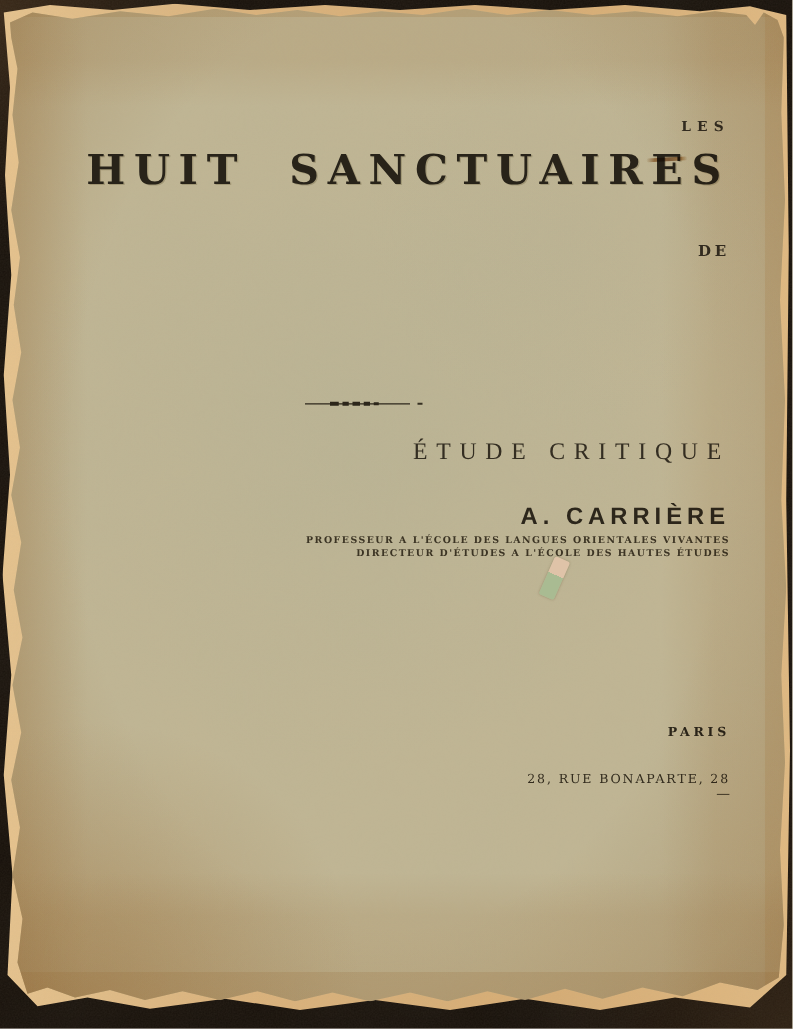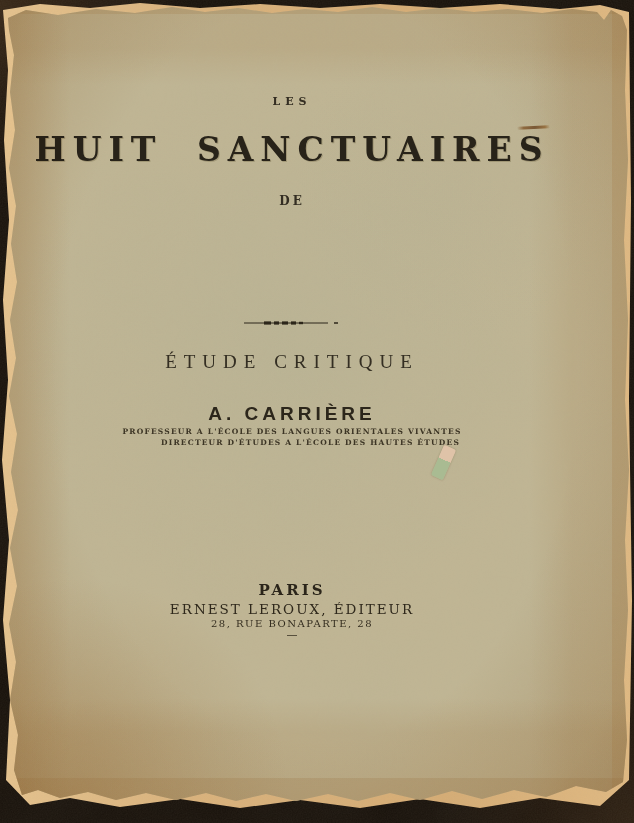--- a/index.html
+++ b/index.html
@@ -38,35 +38,35 @@
     background:linear-gradient(to bottom,#dfc3a8 0 42%,#a9bb92 42% 100%);
     box-shadow:0 0 2px rgba(90,70,40,.4);
   }
   .scratch{
     position:absolute;left:517px;top:126px;width:33px;height:3px;border-radius:2px;
     transform:rotate(-3deg);opacity:.7;
     background:linear-gradient(90deg,transparent,#7a4a1a 20%,#5e3310 55%,#8a5a24 85%,transparent);
   }
   .cover-text{
     position:absolute;left:0;right:50px;top:0;bottom:0;
-    text-align:center;color:#3c362c;mix-blend-mode:multiply;pointer-events:none;
+    text-align:right;color:#3c362c;mix-blend-mode:multiply;pointer-events:none;
   }
   .cover-text > div{position:absolute;left:0;right:0;}
   .t-les{top:95px;font-size:11px;font-weight:bold;letter-spacing:5px;color:#45403a;}
-  .t-title{top:130px;font-size:33px;font-weight:bold;letter-spacing:7px;word-spacing:16px;color:#35312b;text-shadow:1px 1px 0 rgba(150,140,110,.35);}
+  .t-title{top:116px;font-size:33px;font-weight:bold;letter-spacing:7px;word-spacing:16px;color:#35312b;text-shadow:1px 1px 0 rgba(150,140,110,.35);}
   .t-de{top:194px;font-size:12px;font-weight:bold;letter-spacing:3px;color:#45403a;}
   .t-subtitle{top:227px;font-size:24px;font-weight:bold;letter-spacing:4px;word-spacing:8px;color:#39342c;}
   .t-sources{top:275px;font-size:11.5px;font-weight:bold;letter-spacing:2.5px;color:#4a443a;}
   .t-ornament{top:318px;height:10px;display:flex;justify-content:center;}
   .t-genre{top:351px;font-family:Liberation Serif, serif;font-size:19px;font-weight:400;letter-spacing:7px;color:#46413a;}
   .t-par{top:384px;font-size:8px;letter-spacing:1.5px;color:#4d473c;}
   .t-author{top:403px;font-family:"Liberation Sans","DejaVu Sans",sans-serif;font-size:19px;font-weight:bold;letter-spacing:4px;color:#3b362e;}
   .t-role1{top:427px;font-size:7.5px;font-weight:bold;letter-spacing:1.2px;color:#514a3e;}
   .t-role2{top:438px;font-size:7.5px;font-weight:bold;letter-spacing:1.2px;color:#514a3e;padding-left:37px;}
-  .t-city{top:581px;font-size:15px;font-weight:bold;letter-spacing:3px;color:#39342c;}
+  .t-city{top:581px;font-size:10px;font-weight:bold;letter-spacing:3px;color:#39342c;}
   .t-publisher{top:601px;font-size:13.5px;letter-spacing:2px;color:#3e382e;}
   .t-address{top:618px;font-size:10px;letter-spacing:1.5px;color:#443e33;}
   .t-sep{top:628px;font-size:11px;color:#443e33;}
   .t-year{top:638px;font-size:13px;font-weight:bold;letter-spacing:2px;color:#3b352c;}
 </style>
 </head>
 <body>
 
 <div class="scene">
 
@@ -114,19 +114,18 @@
 
     <div class="t-genre">ÉTUDE CRITIQUE</div>
 
 
     <div class="t-author">A. CARRIÈRE</div>
 
     <div class="t-role1">PROFESSEUR A L'ÉCOLE DES LANGUES ORIENTALES VIVANTES</div>
     <div class="t-role2">DIRECTEUR D'ÉTUDES A L'ÉCOLE DES HAUTES ÉTUDES</div>
 
     <div class="t-city">PARIS</div>
-    <div class="t-publisher">ERNEST LEROUX, ÉDITEUR</div>
     <div class="t-address">28, RUE BONAPARTE, 28</div>
     <div class="t-sep">—</div>
 
   </div>
 
 </div>
 
 </body></html>

